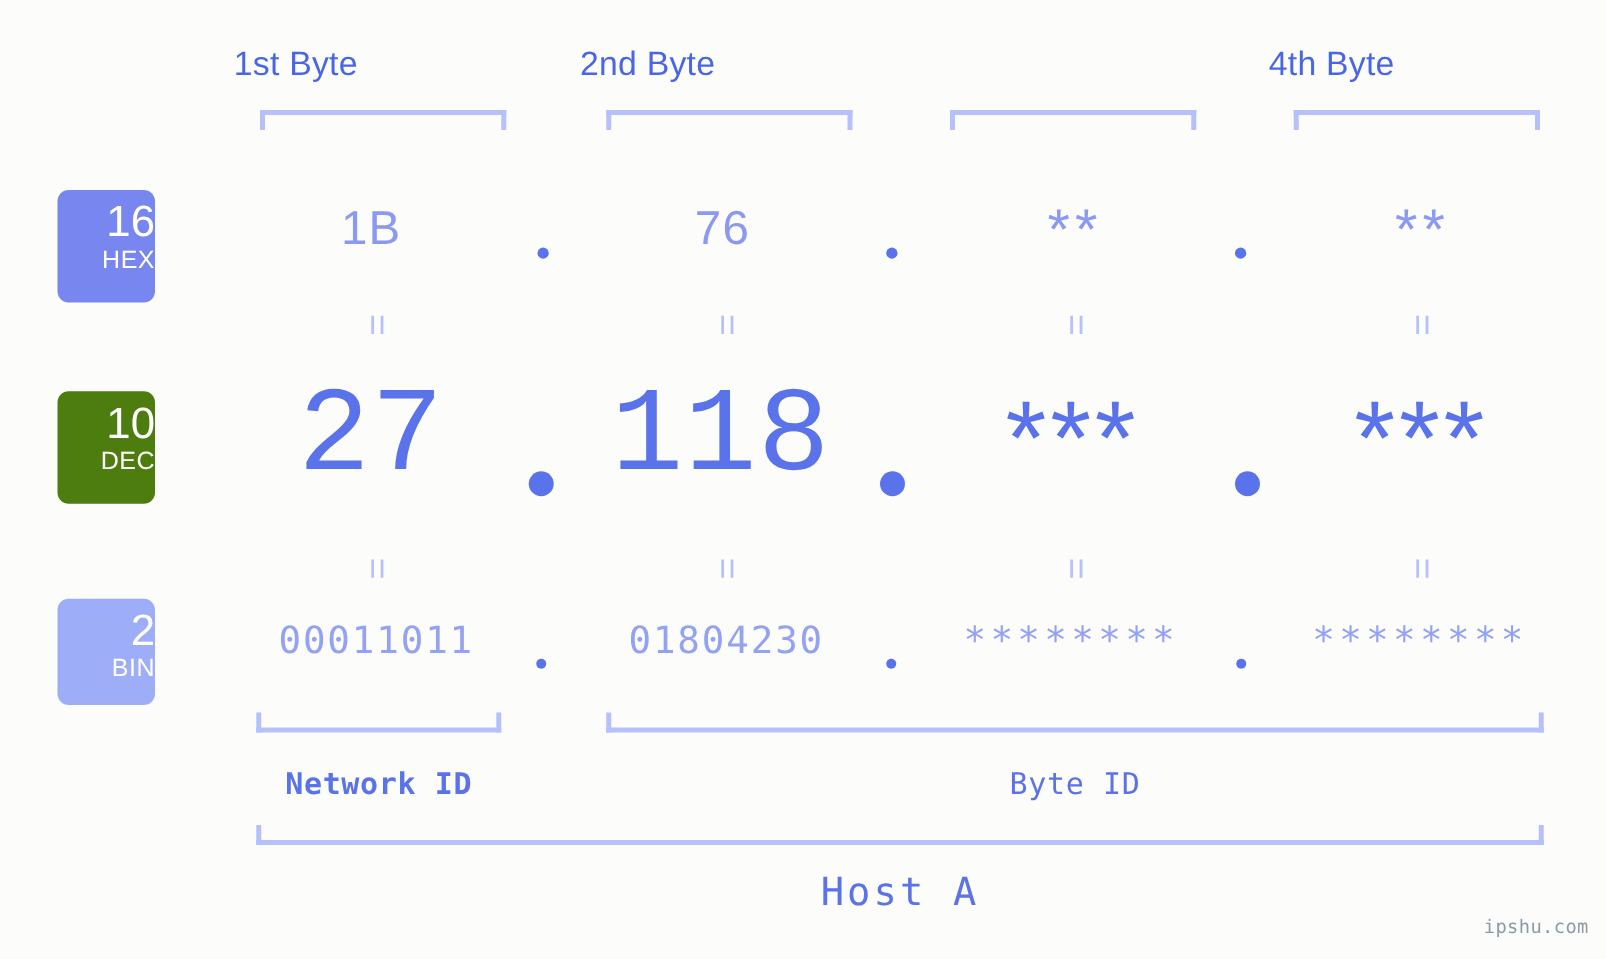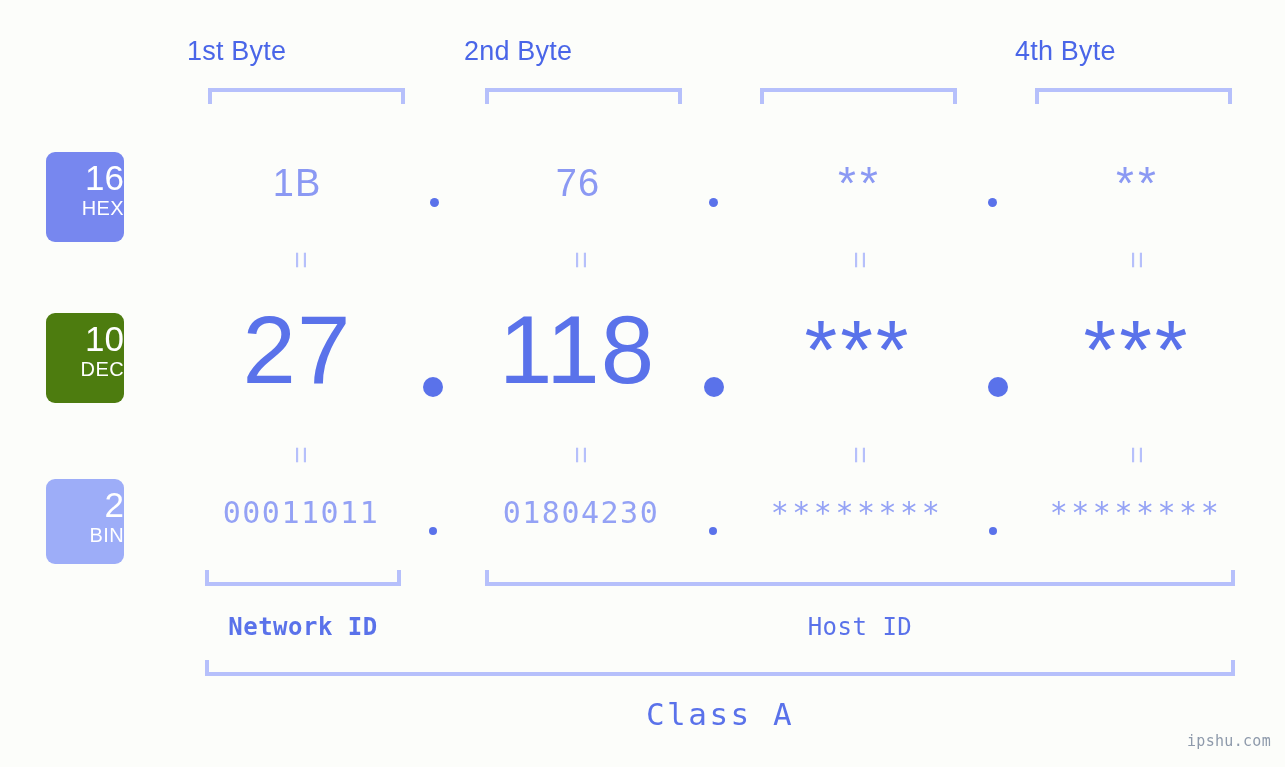--- a/index.html
+++ b/index.html
@@ -100,21 +100,21 @@
     font-size: 38px;
     line-height: 62px;
     color: #8b99f3;
     letter-spacing: 1px;
   }
   .row-hex .val.stars { font-size: 46px; letter-spacing: 4px; }
 
   
   .row-dec .val {
     top: 295px;
-    font-family: Liberation Sans, sans-serif;
+    font-family: Liberation Mono, monospace;
     font-size: 96px;
     line-height: 110px;
     color: #5a72ea;
     letter-spacing: 1px;
   }
   .row-dec .val.stars {
     font-family: "Liberation Sans", sans-serif;
     font-size: 84px;
     letter-spacing: 3px;
   }
@@ -259,20 +259,20 @@
     <div class="val stars" style="left:1016px;">********</div>
     <div class="dot dot-bin" style="left:429px;"></div>
     <div class="dot dot-bin" style="left:709px;"></div>
     <div class="dot dot-bin" style="left:989px;"></div>
   </div>
 
   <div class="bracket-bottom" style="left:205px; width:196px; top:570px;"></div>
   <div class="bracket-bottom" style="left:485px; width:750px; top:570px;"></div>
 
   <div class="id-label" style="left:205px; width:196px;font-weight:bold;">Network ID</div>
-  <div class="id-label" style="left:485px; width:750px;">Host ID</div>
+  <div class="id-label" style="left:485px; width:750px;">Byte ID</div>
 
   <div class="bracket-bottom" style="left:205px; width:1030px; top:660px;"></div>
-  <div id="class-label">Class A</div>
+  <div id="class-label">Host A</div>
 
   <div id="watermark">ipshu.com</div>
 
 </div>
 
 </body></html>

